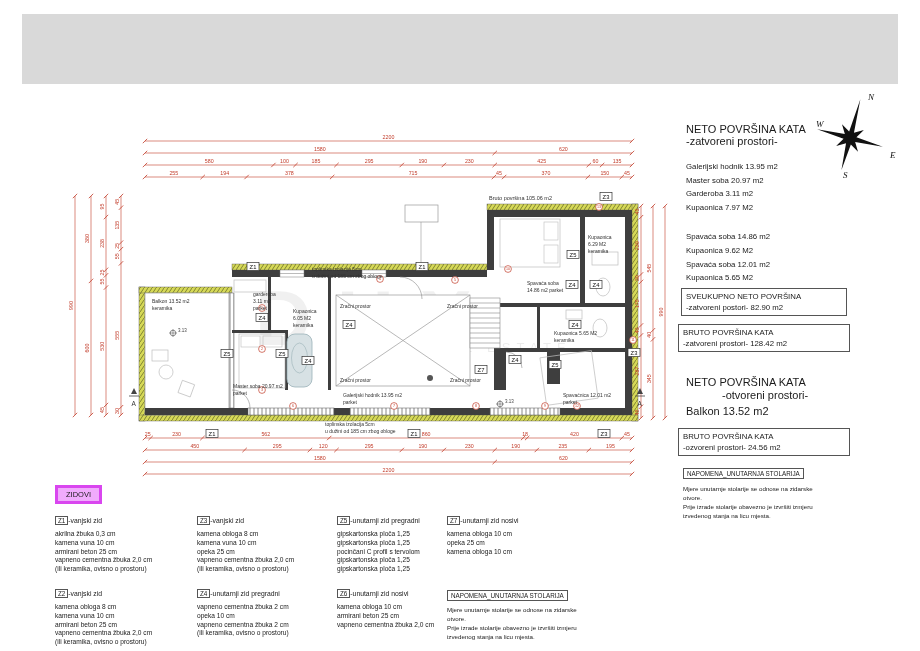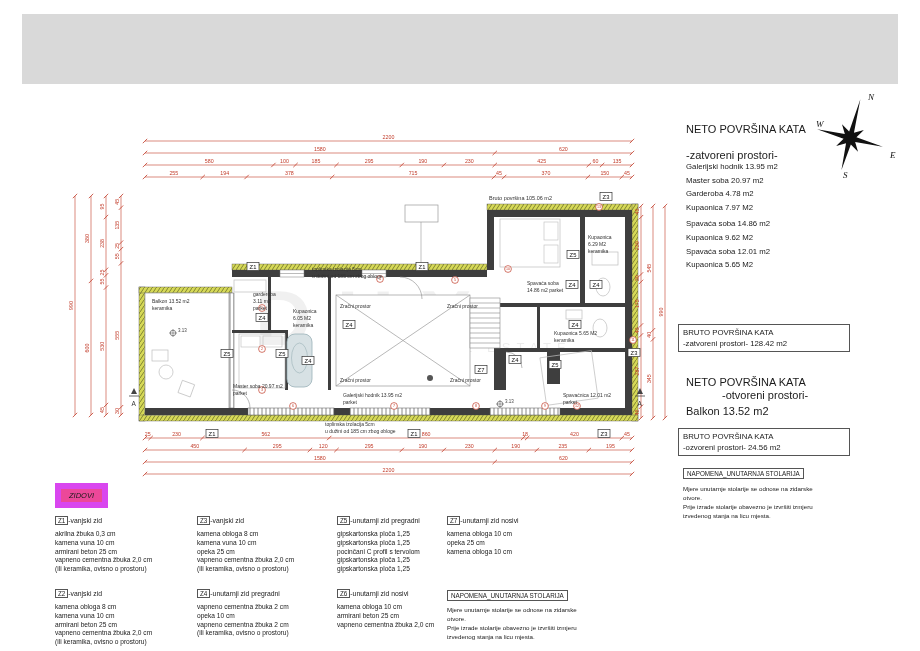--- a/index.html
+++ b/index.html
@@ -9,21 +9,21 @@
   .banner{position:absolute;left:22px;top:14px;width:876px;height:70px;background:#d9d9d9;}
   #plan-svg{position:absolute;left:0;top:0;}
   
   .rp-line{font-size:11px;line-height:11px;white-space:nowrap;}
   .rp-area{font-size:7.8px;line-height:13.6px;white-space:nowrap;}
   .rp-box{border:1px solid #555;background:#fff;padding:2px 4px;font-size:7.8px;line-height:11px;white-space:nowrap;}
   .nt{border:1px solid #555;padding:1px 3px;font-size:6.3px;white-space:nowrap;display:inline-block;background:#fff;}
   .nt-line{font-size:6.2px;line-height:9px;white-space:nowrap;}
   #rp-note-lines{margin-top:4px;}
   
-  .zid-box{border:6px solid #d946ef;padding:2px 8px;font-size:7.5px;display:inline-block;background:#ec4899;font-style:italic;}
+  .zid-box{border:3px solid #d946ef;padding:2px 8px;font-size:7.5px;display:inline-block;background:#f0abfc;}
   .lg-col{position:absolute;top:26px;width:140px;}
   .lg-entry{margin-bottom:8px;}
   .lg-code{border:1px solid #555;padding:0 2px;font-size:6.3px;display:inline-block;background:#fff;}
   .lg-title{font-size:6.8px;}
   .lg-layers{margin-top:3px;}
   .lg-layer{font-size:6.6px;line-height:8.8px;white-space:nowrap;}
 </style>
 </head>
 <body>
 
@@ -381,32 +381,36 @@
 
   <svg id="compass" class="abs" style="left:806px;top:86px" width="100" height="104">
       <polygon points="54.35276180410083,13.362966948437268 47.956949288556686,46.84320328810697 57.856406460551014,44 50.44439159892977,51.15157975056967 76.84147809382833,60.7998475334857 49.15679671189303,55.956949288556686 52,65.85640646055101 44.84842024943033,58.44439159892977 35.458971511616824,83.87555226753926 40.043050711443314,57.15679671189303 30.14359353944898,60 37.55560840107023,52.84842024943033 11.158521906171678,43.2001524665143 38.84320328810697,48.043050711443314 35.99999999999999,38.143593539448986 43.15157975056966,45.55560840107023" fill="#111"></polygon>
       <text x="62" y="14" font-size="9" font-style="italic" fill="#111" font-family="&quot;Liberation Serif&quot;,serif">N</text>
       <text x="10" y="41" font-size="9" font-style="italic" fill="#111" font-family="&quot;Liberation Serif&quot;,serif">W</text>
       <text x="84" y="72" font-size="9" font-style="italic" fill="#111" font-family="&quot;Liberation Serif&quot;,serif">E</text>
       <text x="37" y="92" font-size="9" font-style="italic" fill="#111" font-family="&quot;Liberation Serif&quot;,serif">S</text>
     </svg>
 
   <div class="abs rp-line" style="left:686px;top:124px">NETO POVRŠINA KATA</div>
-  <div class="abs rp-line" style="left:686px;top:150px">-zatvoreni prostori-</div>
+  <div class="abs rp-line" style="left:686px;top:136px">-zatvoreni prostori-</div>
   <div id="rp-areas" class="abs" style="left:686px;top:160px">
       <div class="rp-area">Galerijski hodnik 13.95 m2</div>
       <div class="rp-area">Master soba 20.97 m2</div>
-      <div class="rp-area">Garderoba 4.78 m2</div>
+      <div class="rp-area">Garderoba 3.11 m2</div>
       <div class="rp-area">Kupaonica 7.97 M2</div>
-      <div class="rp-area" style="margin-top: 3px;">Spavaća soba 14.86 m2</div>
+      <div class="rp-area" style="margin-top: 16px;">Spavaća soba 14.86 m2</div>
       <div class="rp-area">Kupaonica 9.62 M2</div>
       <div class="rp-area">Spavaća soba 12.01 m2</div>
       <div class="rp-area">Kupaonica  5.65 M2</div>
     </div>
 
+  <div class="abs rp-box" style="left:681px;top:288px;width:156px">
+    <div>SVEUKUPNO NETO POVRŠINA</div>
+    <div>-zatvoreni postori- 82.90 m2</div>
+  </div>
   <div class="abs rp-box" style="left:678px;top:324px;width:162px">
     <div>BRUTO POVRŠINA KATA</div>
     <div>-zatvoreni prostori- 128.42 m2</div>
   </div>
 
   <div class="abs rp-line" style="left:686px;top:377px">NETO POVRŠINA KATA</div>
   <div class="abs rp-line" style="left:722px;top:390px">-otvoreni  prostori-</div>
   <div class="abs rp-line" style="left:686px;top:406px">Balkon 13.52 m2</div>
 
   <div class="abs rp-box" style="left:678px;top:428px;width:162px">

